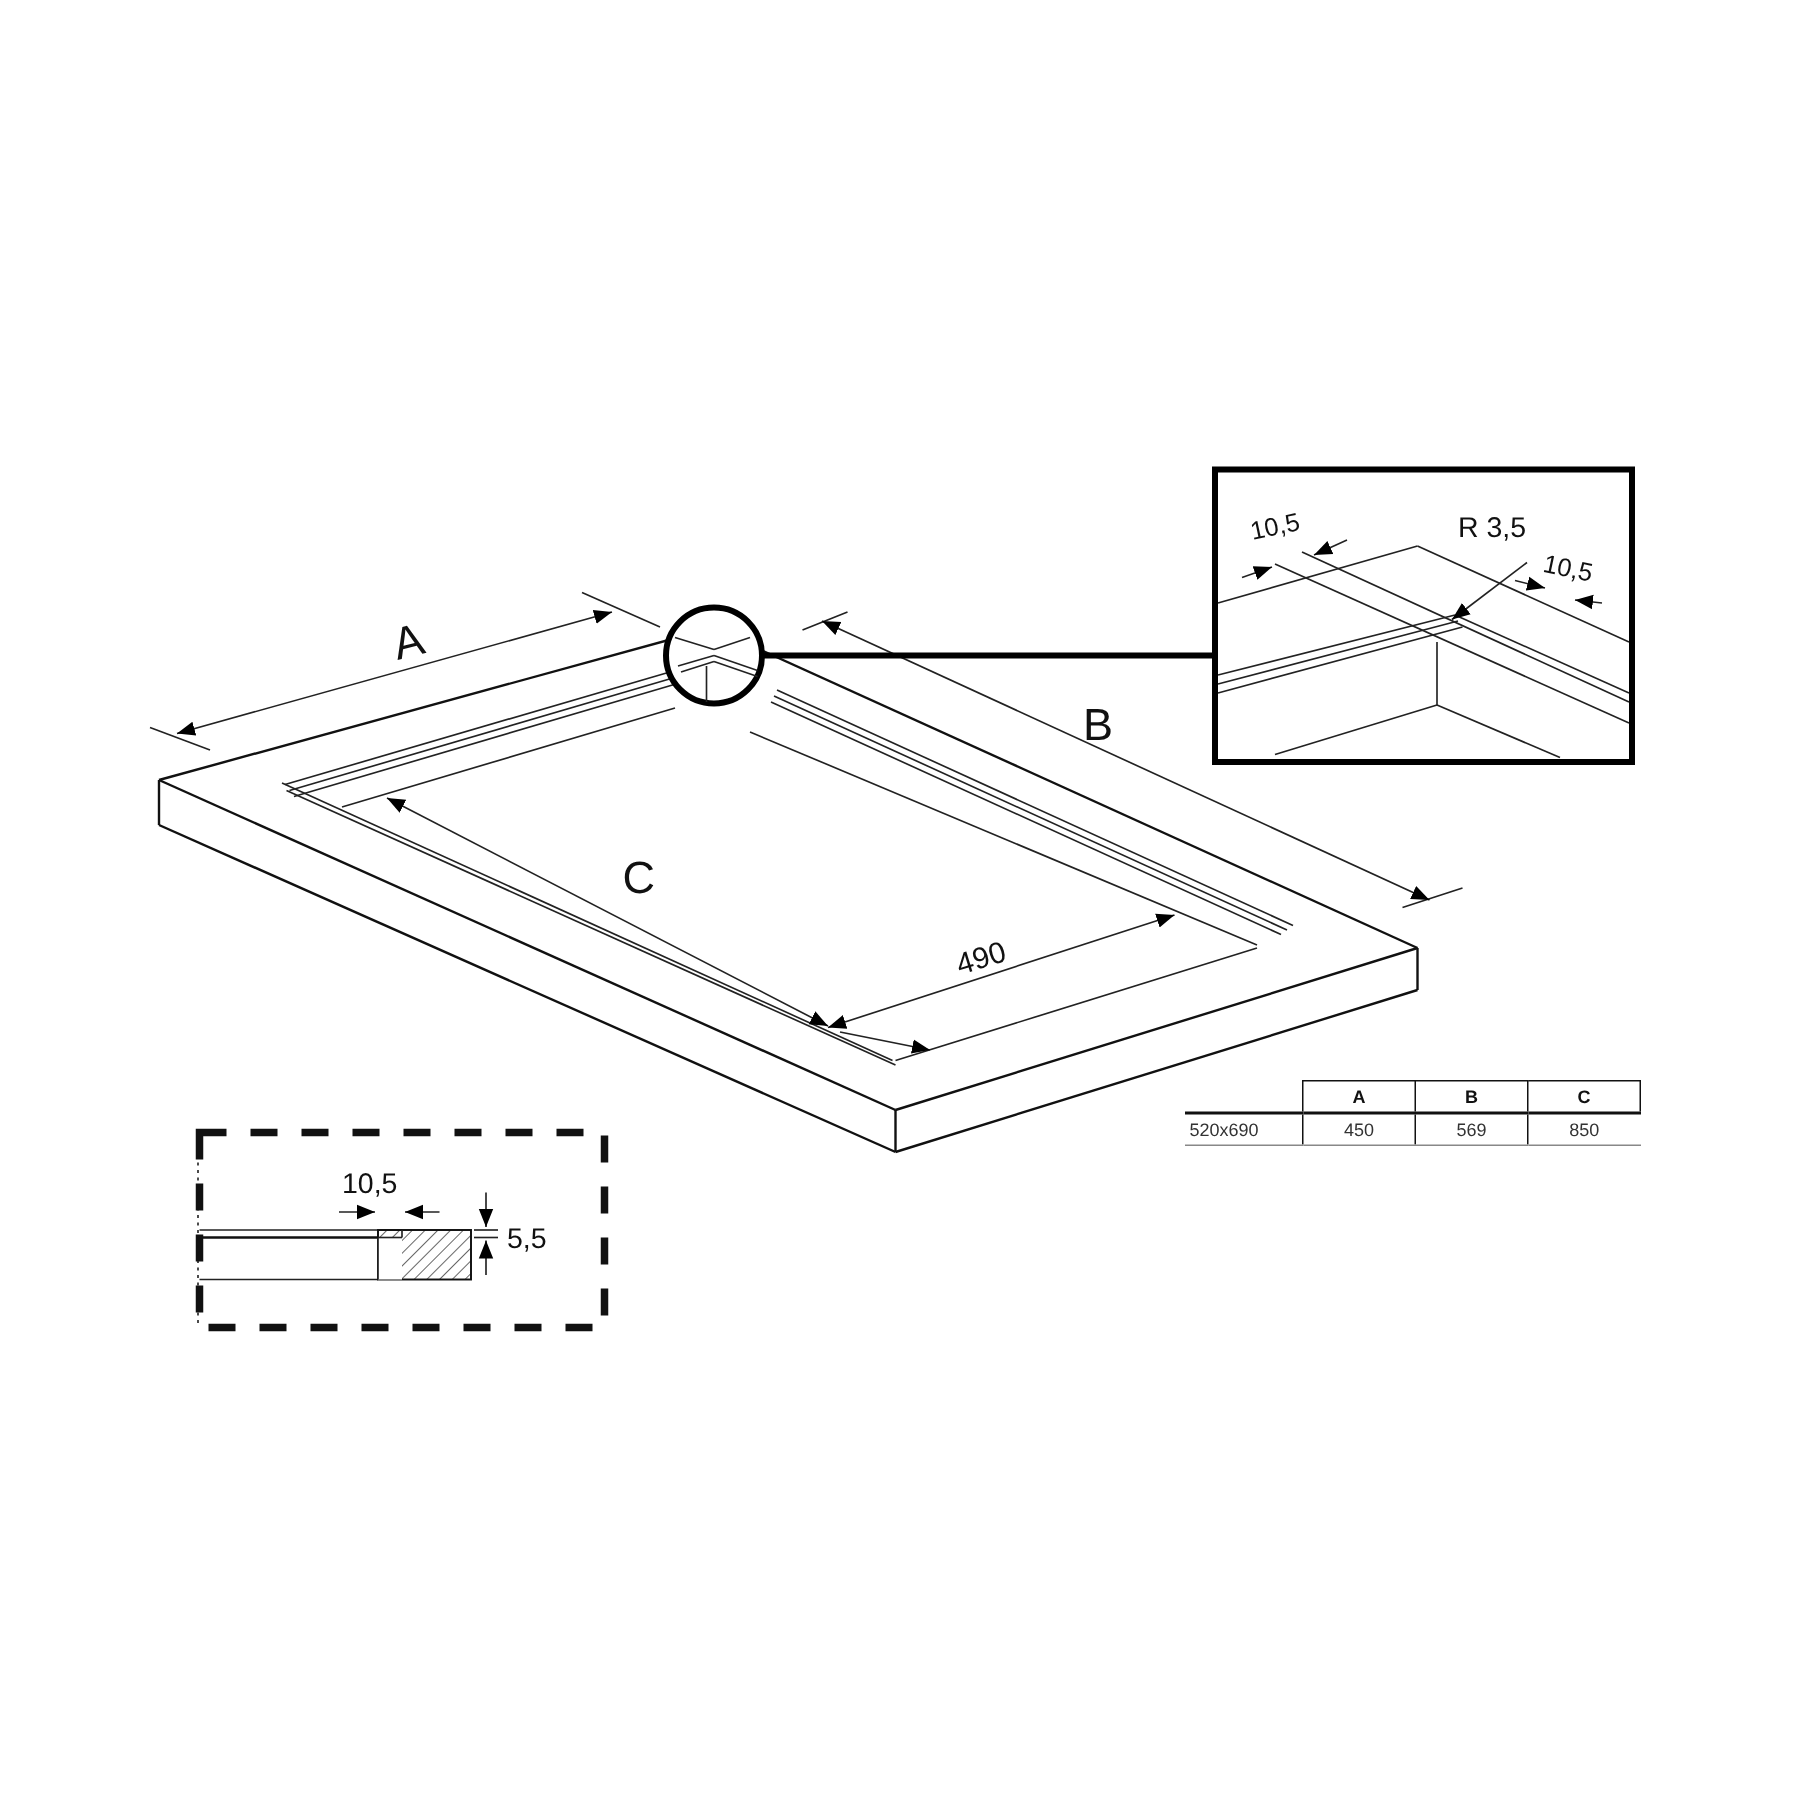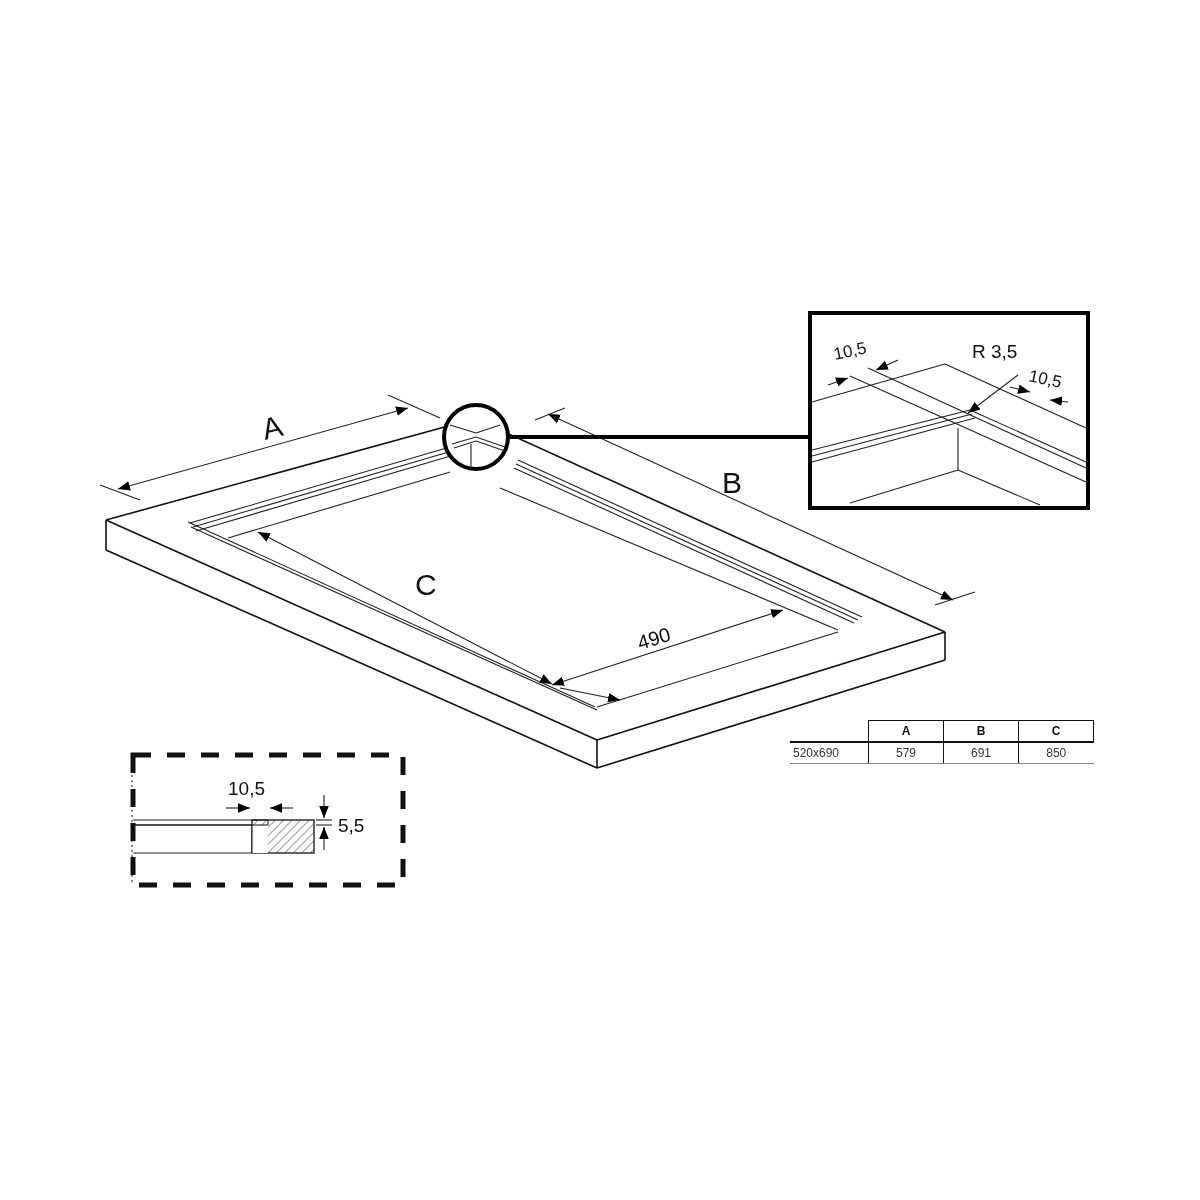--- a/index.html
+++ b/index.html
@@ -147,18 +147,18 @@
 <table class="tbl">
   <tbody>
       <tr>
     <th class="empty"></th>
     <th>A</th>
     <th>B</th>
     <th>C</th>
   </tr>
   <tr>
     <td class="first">520x690</td>
-    <td>579</td>
-    <td>691</td>
+    <td>450</td>
+    <td>569</td>
     <td>850</td>
   </tr>
 </tbody>
   </table>
 
 </body></html>

